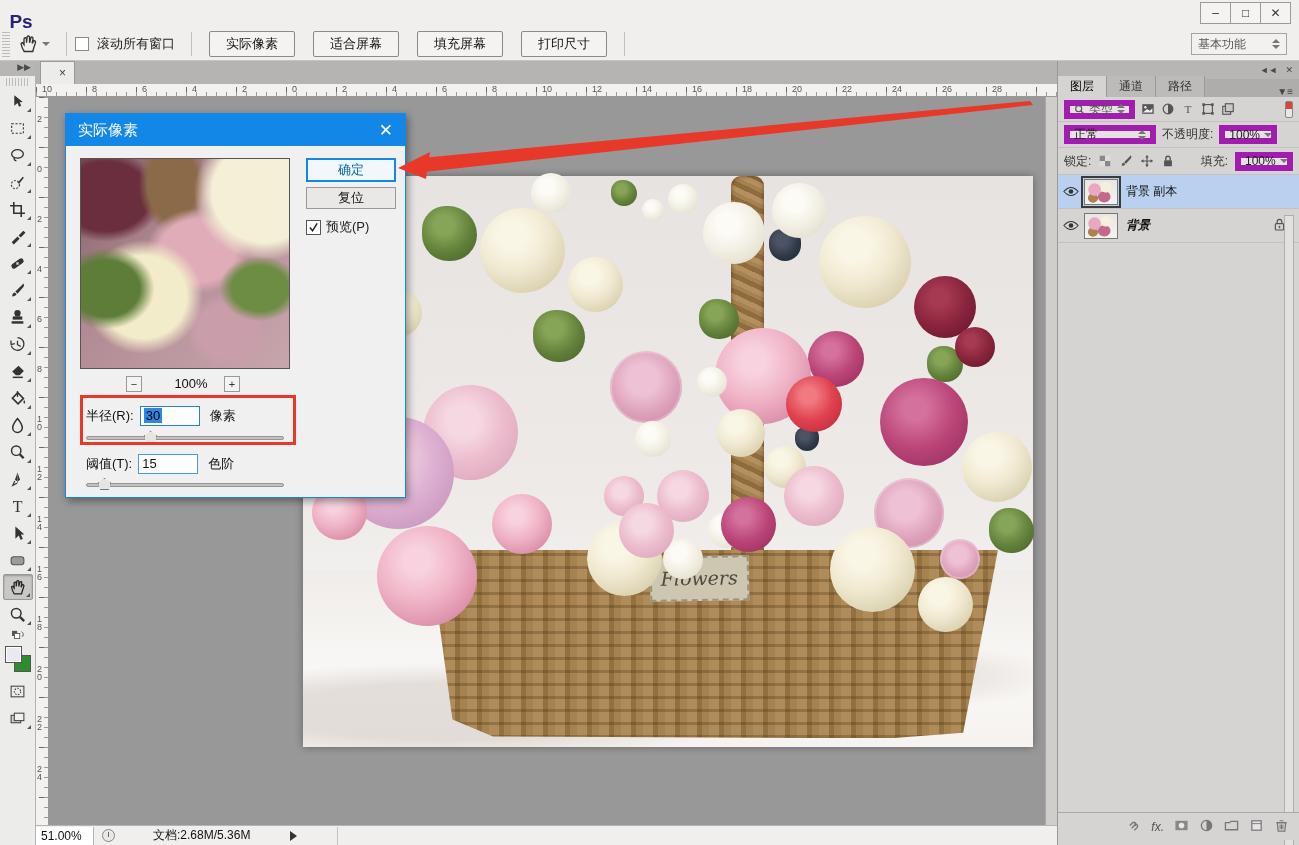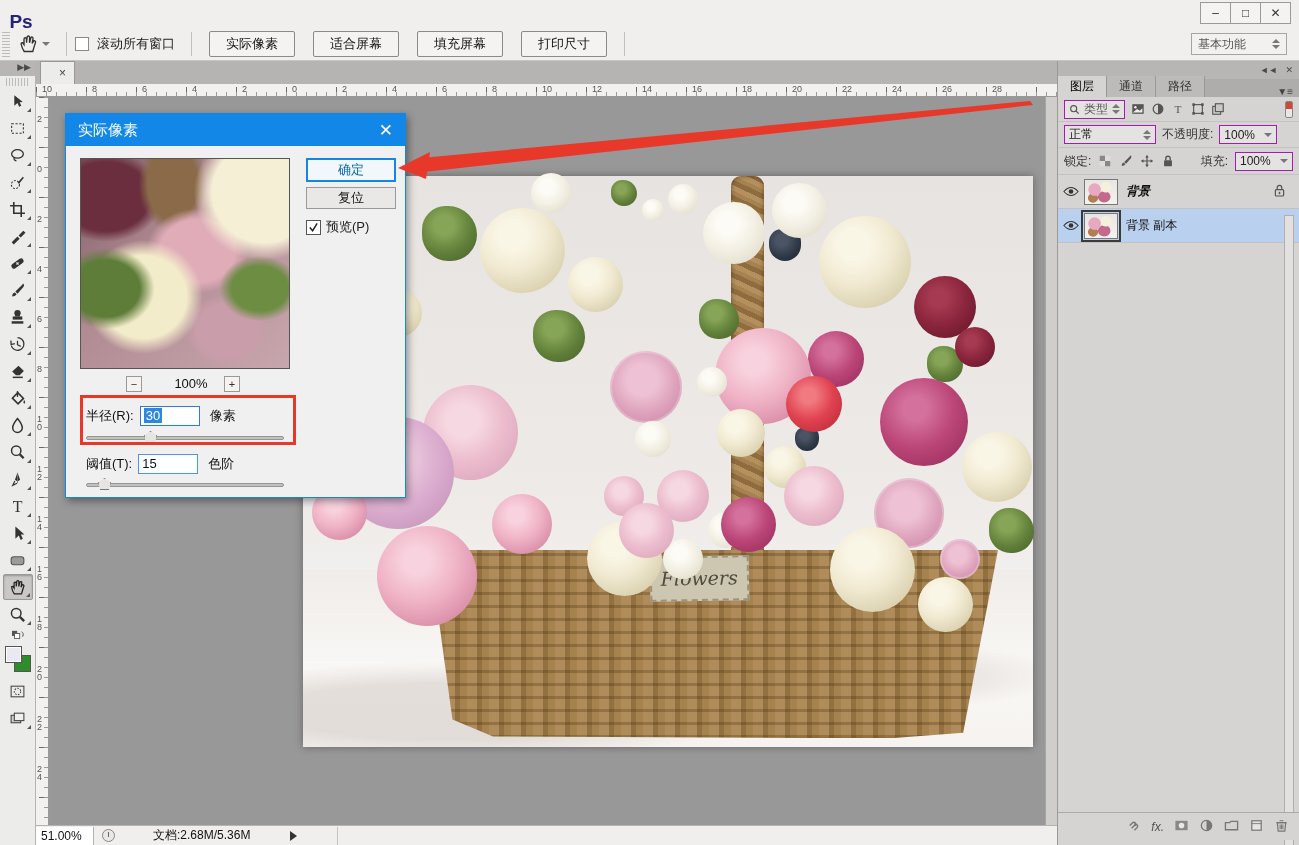--- a/index.html
+++ b/index.html
@@ -136,21 +136,21 @@
             border:1px solid #1287e8; box-shadow:0 0 0 1px #1287e8 inset; font-size:13px; color:#0369a1;
             display:flex; align-items:center; justify-content:center; }
   #reset-btn { position:absolute; left:240px; top:73px; width:90px; height:22px; background:#e9e8e7;
                border:1px solid #9a9998; font-size:13px; color:#111; display:flex; align-items:center; justify-content:center; }
   #preview-check { position:absolute; left:240px; top:104px; display:flex; align-items:center; font-size:13px; }
   #preview-check .box { width:15px; height:15px; border:1px solid #555; background:#fff; margin-right:5px;
                         display:flex; align-items:center; justify-content:center; }
   .dlg-row { position:absolute; left:20px; font-size:13px; color:#111; display:flex; align-items:center; }
   .dlg-input { width:60px; height:20px; border:1px solid #4a9ae0; background:#fff; font-size:13px; padding:1px 3px;
                margin:0 10px 0 6px; }
-  .dlg-input .sel { background:#2f87e0; color:#ffffff; padding:0 2px; }
+  .dlg-input .sel { background:#2f87e0; color:#000000; padding:0 2px; }
   .slider { position:absolute; left:20px; width:198px; height:12px; }
   .slider .track { position:absolute; top:5px; left:0; right:0; height:4px; background:#c2c1bf;
                    border:1px solid #979695; border-radius:2px; }
   .slider .thumb { position:absolute; top:0; width:13px; height:12px; background:#e6e5e4; border:1px solid #777;
                    clip-path:polygon(50% 0,100% 38%,84% 100%,16% 100%,0 38%); }
   #red-box { position:absolute; left:14px; top:281px; width:216px; height:50px; border:3px solid #e8382a; }
 
   
   #arrow-svg { left:0; top:0; width:1299px; height:845px; pointer-events:none; z-index:50; }
 
@@ -158,21 +158,21 @@
   #dock { left:1057px; top:61px; width:242px; height:784px; background:#c6c5c3; border-left:1px solid #9a9998; }
   #panel-head { height:18px; background:#b7b6b4; display:flex; align-items:center; justify-content:flex-end;
                 padding:0 6px; color:#4a4a4a; font-size:9px; gap:8px; }
   #panel-tabs { height:18px; background:#aeadab; display:flex; align-items:flex-end; }
   .ptab { padding:2px 12px 2px; font-size:12px; color:#333; background:#bcbbb9; border-right:1px solid #9a9998; }
   .ptab.active { background:#d5d4d2; color:#000; }
   #panel-menu-icon { margin-left:auto; margin-right:6px; color:#444; font-size:10px; }
   #panel-body { position:absolute; top:36px; left:0; right:0; bottom:0; background:#d5d4d2; }
   .prow { display:flex; align-items:center; padding:0 6px; border-bottom:1px solid #c3c2c0; position:relative; }
   #filter-row { height:25px; gap:6px; }
-  .combo { border:1px solid #a21caf; background:#e4e3e1; height:19px; display:flex; align-items:center;
+  .combo { border:6px solid #a21caf; background:#e4e3e1; height:19px; display:flex; align-items:center;
            padding:0 4px; gap:4px; color:#555; }
   .mini-icon svg { width:14px; height:14px; display:block; }
   #filter-toggle { margin-left:auto; width:8px; height:17px; background:linear-gradient(180deg,#d04838 0 45%,#e8e7e5 45%);
                    border:1px solid #888; border-radius:2px; }
   #blend-row { height:26px; gap:6px; }
   #lock-row { height:27px; gap:7px; font-size:12px; color:#333; }
   .layer-row { height:34px; display:flex; align-items:center; border-bottom:1px solid #c3c2c0; }
   .layer-row.selected { background:#b9d0ee; }
   .eye-cell { width:26px; display:flex; justify-content:center; }
   .thumb { width:34px; height:26px; border:1px solid #777; margin-right:8px;
@@ -681,47 +681,47 @@
         </span>
       <span style="margin-left:auto;">填充:</span>
       <div class="combo" style="width:58px; justify-content:space-between;">
         <span style="color:#222;">100%</span>
         <span class="updown">
             <i class="dn"></i>
           </span>
       </div>
     </div>
 
+    <div class="layer-row selected">
+      <span class="eye-cell">
+        <svg width="16" height="11" viewBox="0 0 18 12">
+          <path d="M1 6 Q9 -3 17 6 Q9 15 1 6 Z" fill="none" stroke="#333" stroke-width="1.2"></path>
+            <circle cx="9" cy="6" r="2.6" fill="#333"></circle>
+          </svg>
+      </span>
+      <div class="thumb bracketed"></div>
+      <span class="layer-name">背景 副本</span>
+    </div>
     <div class="layer-row">
       <span class="eye-cell">
         <svg width="16" height="11" viewBox="0 0 18 12">
           <path d="M1 6 Q9 -3 17 6 Q9 15 1 6 Z" fill="none" stroke="#333" stroke-width="1.2"></path>
             <circle cx="9" cy="6" r="2.6" fill="#333"></circle>
           </svg>
       </span>
       <div class="thumb"></div>
       <span class="layer-name italic">背景</span>
       <span style="margin-left:auto; margin-right:14px;">
         <svg width="11" height="13" viewBox="0 0 12 14">
             <rect x="1.5" y="6" width="9" height="7" rx="1" fill="none" stroke="#555" stroke-width="1.3"></rect>
             <path d="M3.5 6 V4 a2.5 2.5 0 0 1 5 0 V6" fill="none" stroke="#555" stroke-width="1.3"></path>
             <rect x="5.2" y="8.5" width="1.6" height="2.5" fill="#555"></rect>
           </svg>
       </span>
     </div>
-    <div class="layer-row selected">
-      <span class="eye-cell">
-        <svg width="16" height="11" viewBox="0 0 18 12">
-          <path d="M1 6 Q9 -3 17 6 Q9 15 1 6 Z" fill="none" stroke="#333" stroke-width="1.2"></path>
-            <circle cx="9" cy="6" r="2.6" fill="#333"></circle>
-          </svg>
-      </span>
-      <div class="thumb bracketed"></div>
-      <span class="layer-name">背景 副本</span>
-    </div>
     <div id="layers-scroll"></div>
 
     <div id="panel-bottom">
       <span>
         <svg viewBox="0 0 16 16">
             <path d="M6 10 L10 6 M4 7 L7 4 a2.3 2.3 0 0 1 3.2 3.2 M9 12 L12 9 a2.3 2.3 0 0 0 -3.2 -3.2" transform="translate(0,1)" fill="none" stroke="#777" stroke-width="1.5"></path>
           </svg></span>
       <span class="fx">fx.</span>
       <span>
         <svg viewBox="0 0 16 16">

